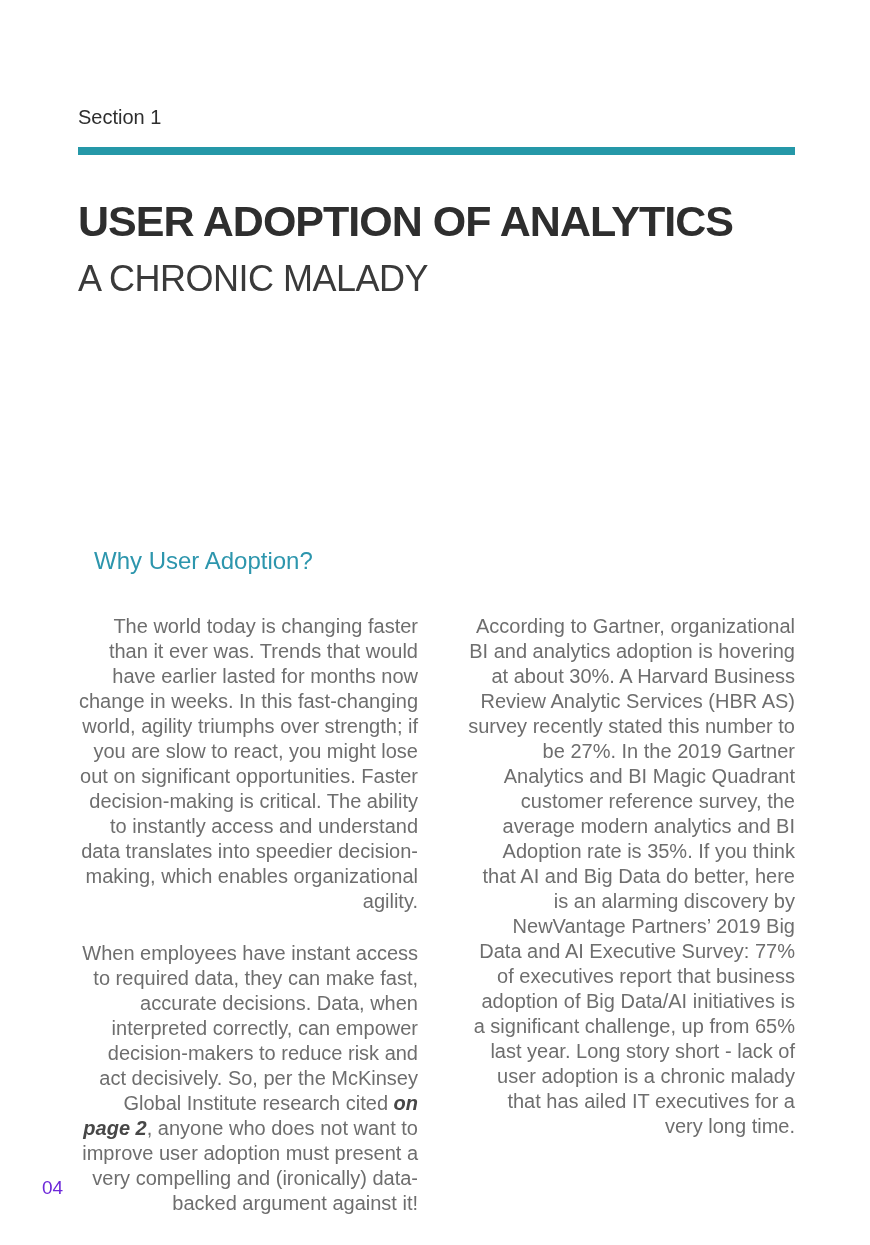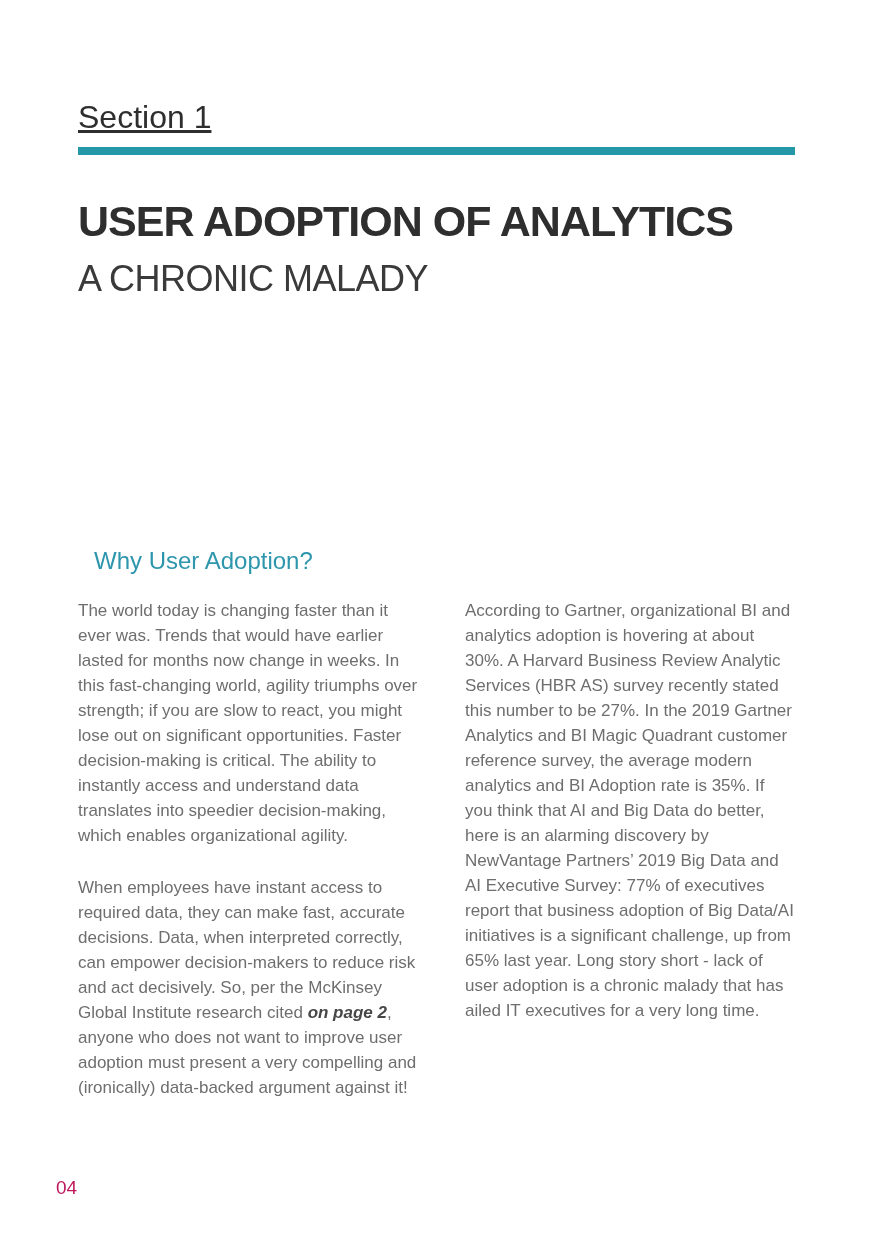--- a/index.html
+++ b/index.html
@@ -8,24 +8,23 @@
     width: 870px;
     height: 1245px;
     background: #ffffff;
     font-family: "Liberation Sans", sans-serif;
     overflow: hidden;
   }
   .section-label {
     position: absolute;
     left: 78px;
     top: 101px;
-    font-size: 32px;
+    font-size: 20px;
     line-height: 32px;
     color: #2e2e2e;
-    text-decoration: underline;
   }
   .section-rule {
     position: absolute;
     left: 78px;
     top: 147px;
     width: 717px;
     height: 8px;
     background: #2598a8;
   }
   .title-line1 {
@@ -67,38 +66,39 @@
     position: absolute;
     left: 78px;
     top: 598px;
     width: 717px;
     display: flex;
     gap: 47px;
   }
   .col-left  { width: 340px; }
   .col-right { width: 330px; }
   .columns p {
-    margin: 0 0 27px 0;
-    font-size: 17px;
+    margin: 16px 0 27px 0;
+    font-size: 20px;
     line-height: 25px;
     color: #6e6e6e;
+    text-align: right;
   }
   .columns p:last-child { margin-bottom: 0; }
   .em {
     font-weight: 700;
     font-style: italic;
     color: #474747;
   }
   .page-number {
     position: absolute;
-    left: 56px;
+    left: 42px;
     top: 1176px;
     font-size: 19px;
     line-height: 24px;
-    color: #be185d;
+    color: #6d28d9;
   }
 </style>
 </head>
 <body>
 
 <div class="page">
 
   <div class="section-label">Section 1</div>
 
   <div class="section-rule"></div>

